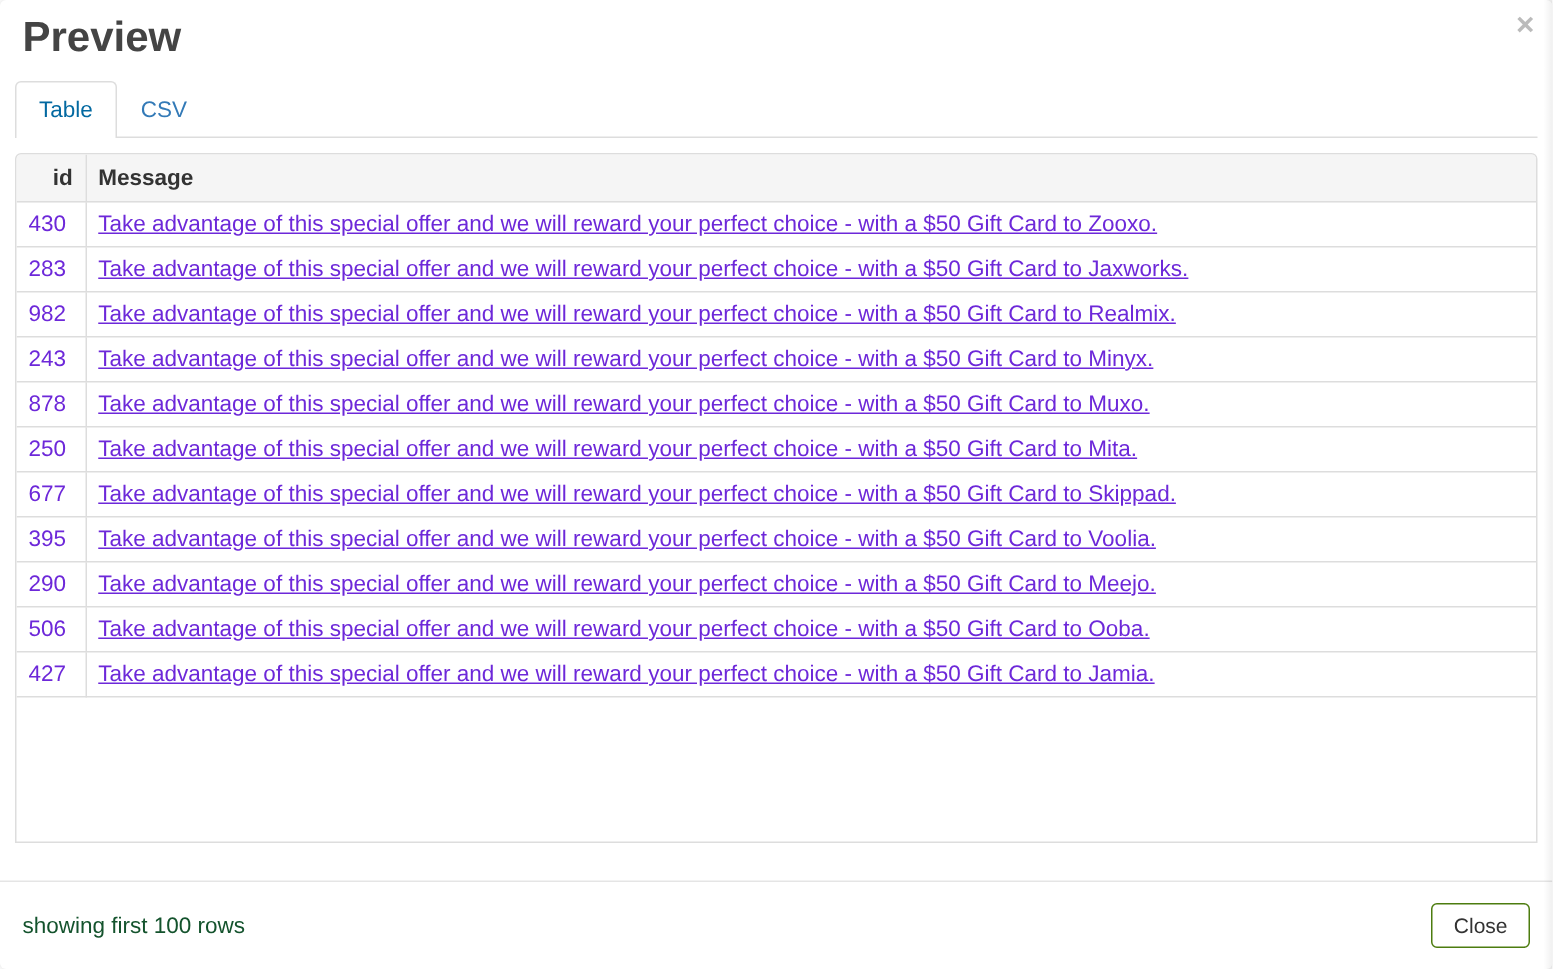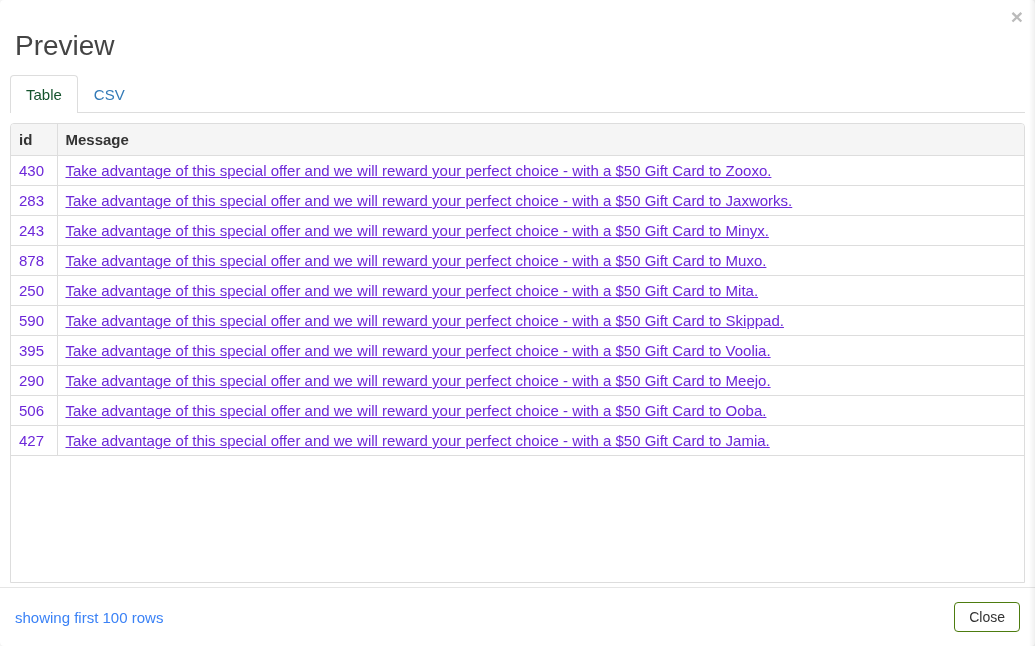--- a/index.html
+++ b/index.html
@@ -1,35 +1,35 @@
 <!DOCTYPE html>
 <html><head>
 <meta charset="utf-8">
 <style>
   * { box-sizing: border-box; }
   html, body { margin:0; padding:0; font-family: "Helvetica Neue", Helvetica, Arial, sans-serif; color:#333; }
   body { width:1035px; height:646px; overflow:hidden; background:#fff; position:relative; }
   .modal { position:absolute; inset:0; box-shadow: 0 0 4px rgba(0,0,0,0.15); border-radius:4px; background:#fff; display:flex; flex-direction:column; }
   .modal-header { padding: 4px 15px 0 15px; position:relative; }
   .close-x { position:absolute; top:6px; right:12px; font-size:21px; font-weight:700; color:#bbb; line-height:1; cursor:pointer; }
-  .modal-title { font-size:28px; font-weight:400; color:#444; margin:26px 0 12px 0; }
+  .modal-title { font-size:28px; font-weight:700; color:#444; margin:5px 0 12px 0; }
   .tabs-wrap { padding: 0 10px; }
   .tabs { display:flex; align-items:flex-end; border-bottom:1px solid #ddd; }
   .tab { padding:10px 15px; font-size:15px; color:#337ab7; cursor:pointer; border:1px solid transparent; border-bottom:none; border-top-left-radius:4px; border-top-right-radius:4px; position:relative; top:1px; }
-  .tab.active { color:#14532d; background:#fff; border-color:#ddd #ddd #fff; }
+  .tab.active { color:#0369a1; background:#fff; border-color:#ddd #ddd #fff; }
   .body-area { flex:1; overflow:hidden; padding: 10px 10px 0 10px; }
   .table-scroll { height: 460px; overflow-y:auto; border:1px solid #ddd; border-radius:4px 4px 0 0; }
   table { width:100%; border-collapse:collapse; font-size:15px; }
   th { text-align:left; font-weight:700; background:#f5f5f5; border-right:1px solid #ddd; border-bottom:1px solid #ddd; padding:7px 8px; color:#333; }
   th:last-child { border-right:none;margin-left:36px; }
   td { border-right:1px solid #ddd; border-bottom:1px solid #ddd; padding:6px 8px; color:#6d28d9; }
   td:last-child { border-right:none;text-decoration:underline; }
-  #col-id { width:46px; }
+  #col-id { width:46px;text-align:right; }
   .modal-footer { border-top:1px solid #e5e5e5; padding:14px 15px; display:flex; align-items:center; justify-content:space-between; }
-  .footer-left { font-size:15px; color:#3b82f6; }
+  .footer-left { font-size:15px; color:#14532d; }
   .btn { background:#fff; border:1px solid #4d7c0f; border-radius:4px; padding:6px 14px; font-size:14px; color:#333; cursor:pointer; }
   
   .page-right-scroll { position:absolute; right:0; top:0; bottom:0; width:6px; background:linear-gradient(to left, rgba(0,0,0,0.06), rgba(0,0,0,0)); }
 </style>
 </head>
 <body>
 
 <div class="modal">
   <div class="modal-header">
     <span class="close-x">×</span>
@@ -55,33 +55,37 @@
         <tbody id="tbody">
             <tr>
               <td>430</td>
               <td>Take advantage of this special offer and we will reward your perfect choice - with a $50 Gift Card to Zooxo.</td>
             </tr>
             <tr>
               <td>283</td>
               <td>Take advantage of this special offer and we will reward your perfect choice - with a $50 Gift Card to Jaxworks.</td>
             </tr>
             <tr>
+              <td>982</td>
+              <td>Take advantage of this special offer and we will reward your perfect choice - with a $50 Gift Card to Realmix.</td>
+            </tr>
+            <tr>
               <td>243</td>
               <td>Take advantage of this special offer and we will reward your perfect choice - with a $50 Gift Card to Minyx.</td>
             </tr>
             <tr>
               <td>878</td>
               <td>Take advantage of this special offer and we will reward your perfect choice - with a $50 Gift Card to Muxo.</td>
             </tr>
             <tr>
               <td>250</td>
               <td>Take advantage of this special offer and we will reward your perfect choice - with a $50 Gift Card to Mita.</td>
             </tr>
             <tr>
-              <td>590</td>
+              <td>677</td>
               <td>Take advantage of this special offer and we will reward your perfect choice - with a $50 Gift Card to Skippad.</td>
             </tr>
             <tr>
               <td>395</td>
               <td>Take advantage of this special offer and we will reward your perfect choice - with a $50 Gift Card to Voolia.</td>
             </tr>
             <tr>
               <td>290</td>
               <td>Take advantage of this special offer and we will reward your perfect choice - with a $50 Gift Card to Meejo.</td>
             </tr>

